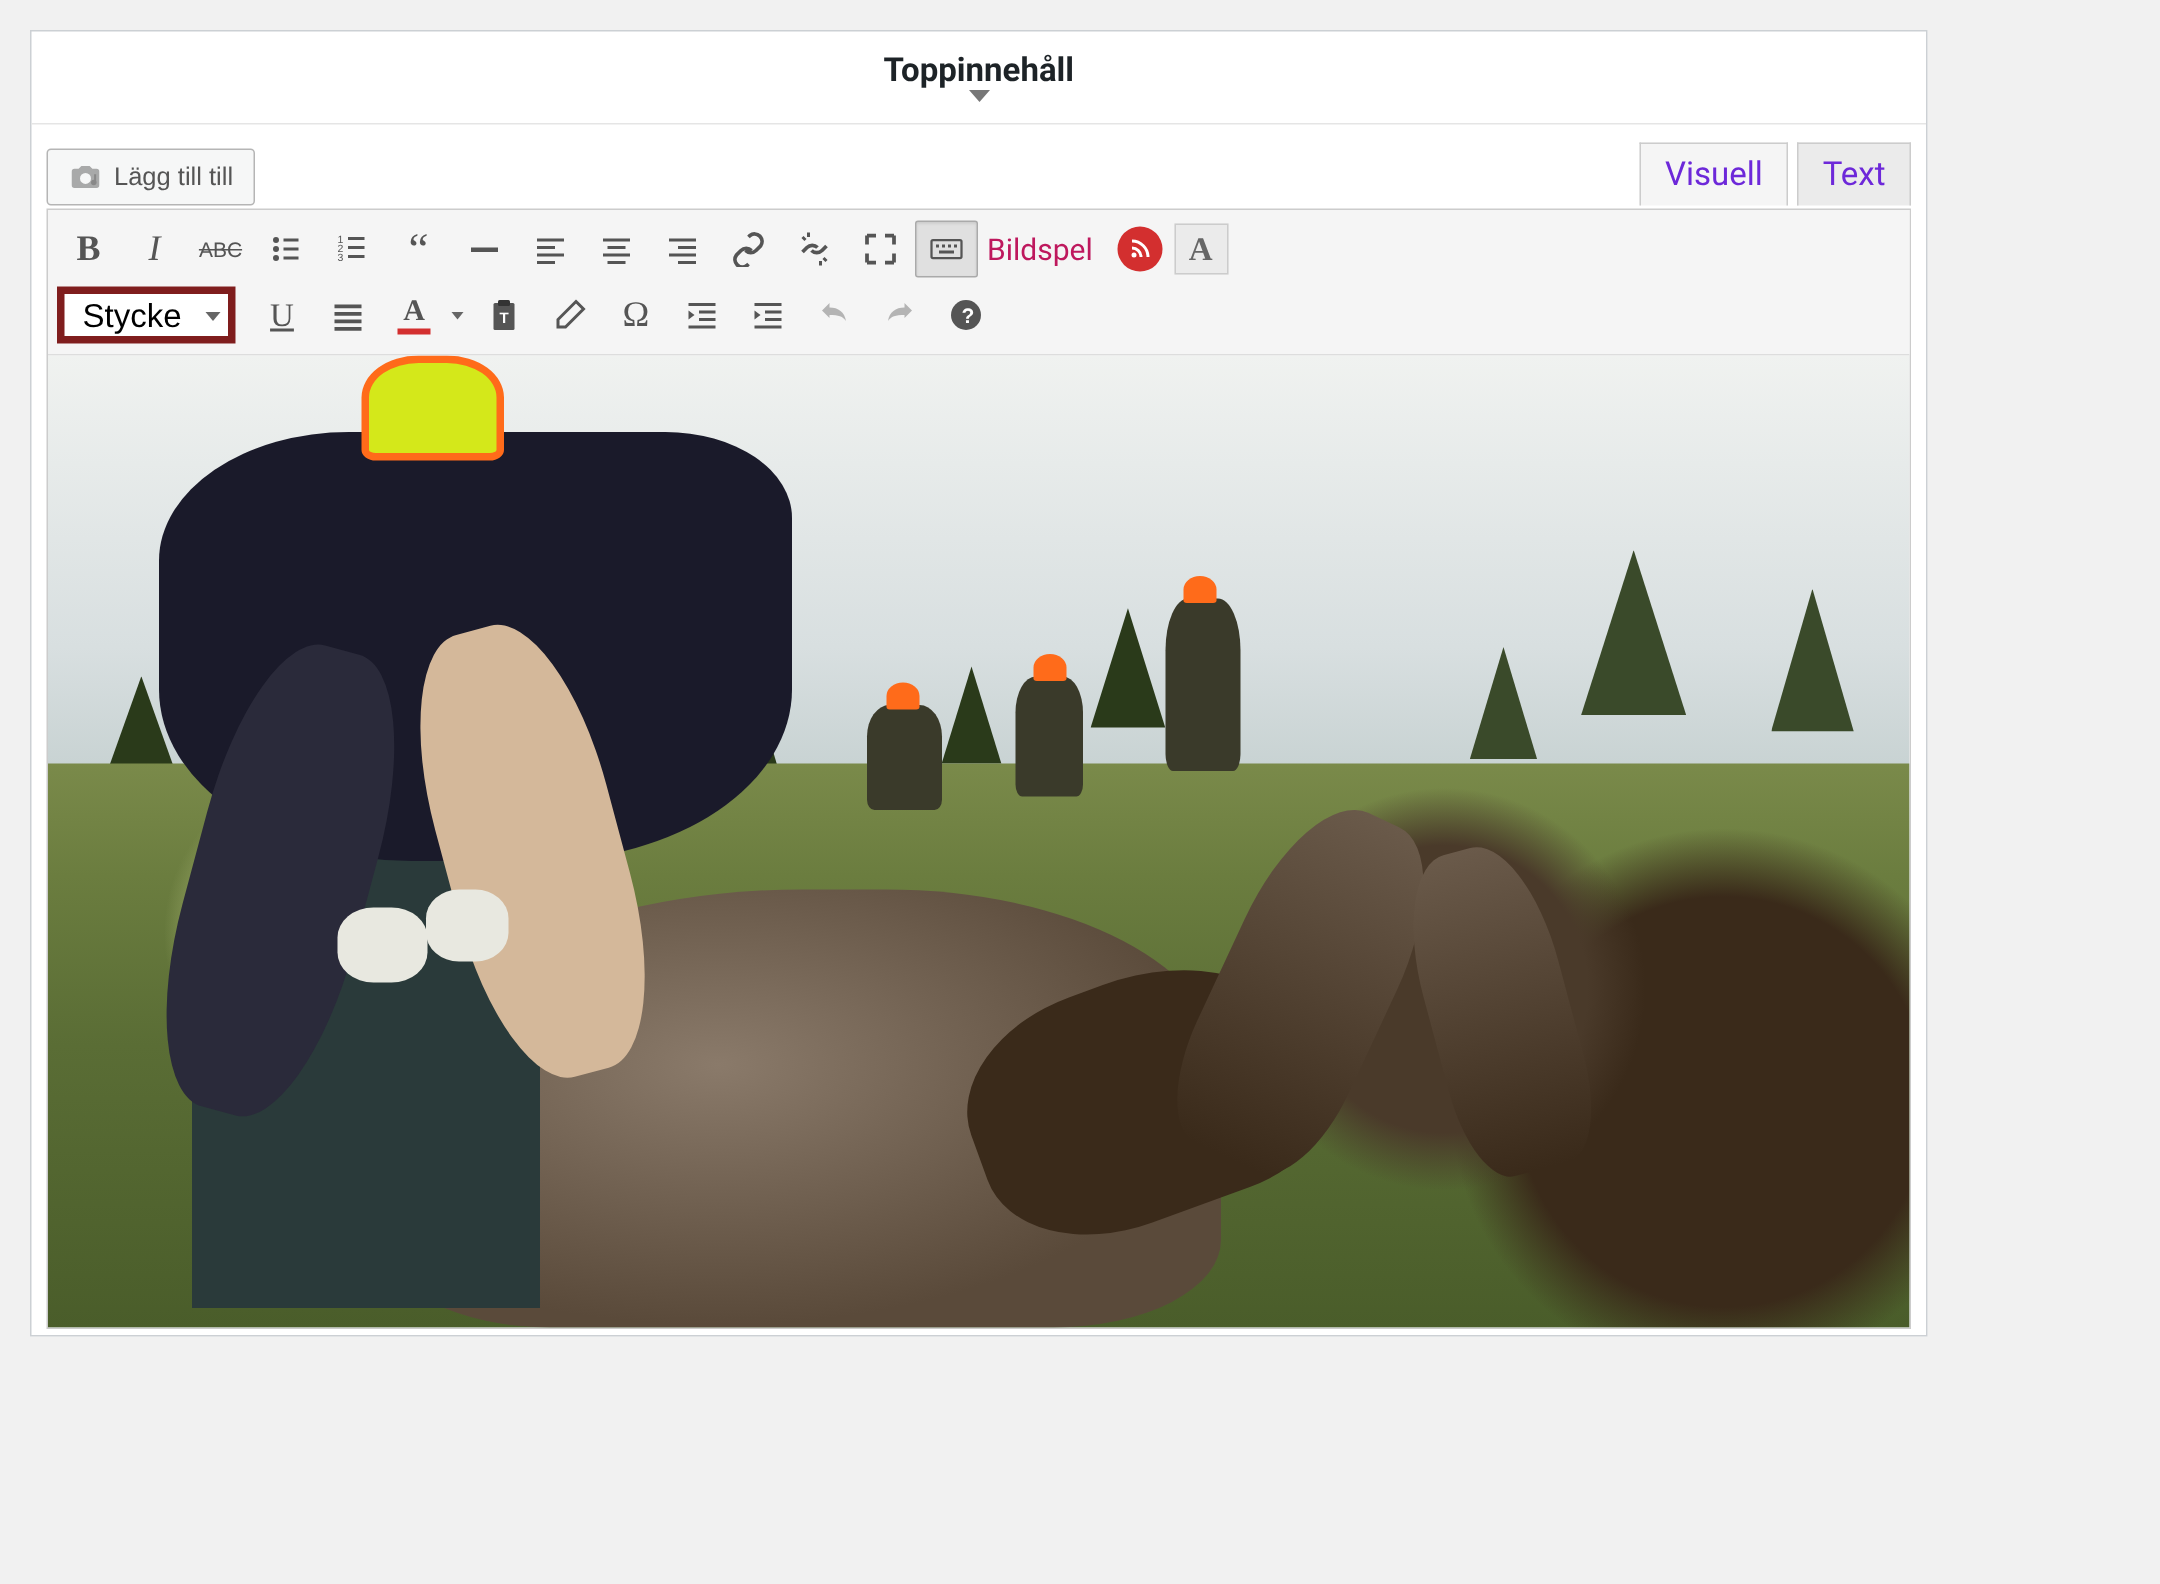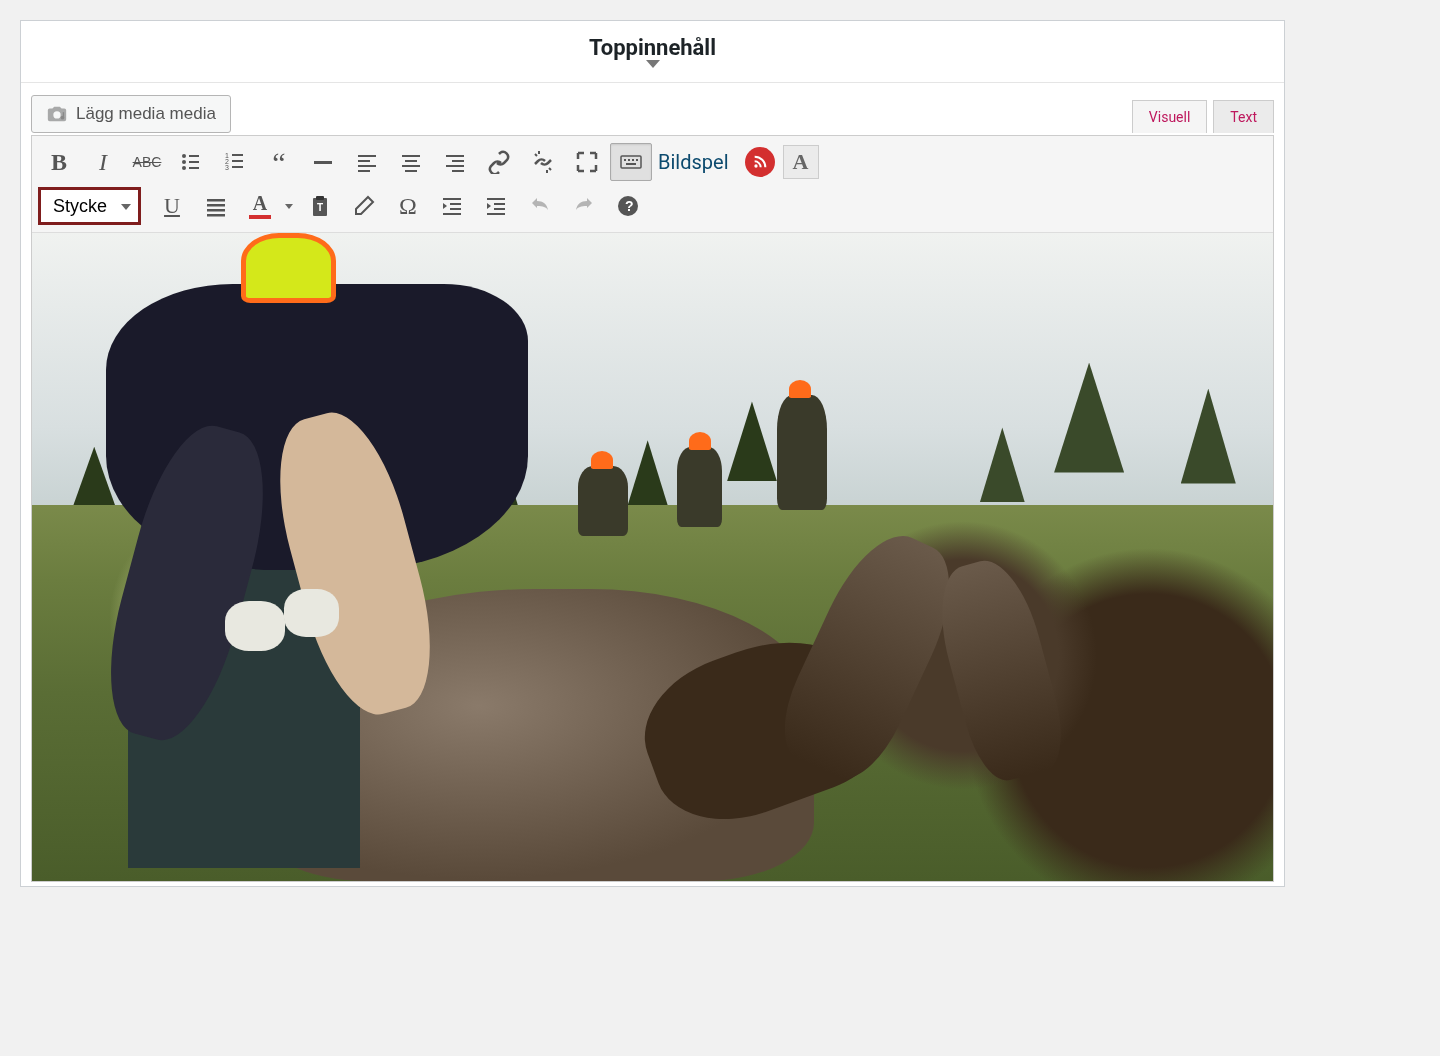--- a/index.html
+++ b/index.html
@@ -10,36 +10,36 @@
 .panel-header h2 { font-size: 22px; font-weight: 700; color: #1d2327; }
 .collapse-toggle { width: 0; height: 0; border-left: 7px solid transparent; border-right: 7px solid transparent; border-top: 8px solid #777; cursor: pointer; }
 
 .panel-body { padding: 12px 10px 4px 10px; }
 
 .media-row { display: flex; justify-content: space-between; align-items: flex-end; }
 .media-btn { display: inline-flex; align-items: center; gap: 8px; padding: 8px 14px; background: #f6f7f7; border: 1px solid #b5b5b5; border-radius: 3px; font-size: 17px; color: #555; cursor: pointer; }
 .media-btn svg { width: 22px; height: 20px; fill: #888; }
 
 .tabs { display: flex; gap: 6px; }
-.tab { padding: 8px 16px; font-size: 14px; color: #be185d; background: #ebebeb; border: 1px solid #ccc; border-bottom: none; cursor: pointer; }
+.tab { padding: 8px 16px; font-size: 22px; color: #6d28d9; background: #ebebeb; border: 1px solid #ccc; border-bottom: none; cursor: pointer; }
 .tab.active { background: #f5f5f5; }
 
 .editor-wrap { border: 1px solid #ccc; margin-top: 2px; }
 .toolbar { background: #f5f5f5; border-bottom: 1px solid #ddd; padding: 4px 6px; }
 .toolbar-row { display: flex; align-items: center; flex-wrap: wrap; gap: 2px; padding: 3px 0; }
 .tb-btn { width: 42px; height: 38px; display: inline-flex; align-items: center; justify-content: center; background: transparent; border: 1px solid transparent; border-radius: 2px; cursor: pointer; color: #555; font-size: 20px; }
 .tb-btn.active { background: #e0e0e0; border-color: #aaa; box-shadow: inset 0 1px 2px rgba(0,0,0,0.1); }
 .tb-btn svg { width: 24px; height: 24px; fill: #555; }
 .tb-btn.disabled { opacity: 0.4; cursor: default; }
-.tb-label { font-size: 20px; color: #0c4a6e; padding: 0 8px 0 4px; }
+.tb-label { font-size: 20px; color: #be185d; padding: 0 8px 0 4px; }
 .tb-rss { width: 30px; height: 30px; background: #d32f2f; border-radius: 50%; display: inline-flex; align-items: center; justify-content: center; margin: 0 6px; }
 .tb-rss svg { width: 16px; height: 16px; fill: #fff; }
 .tb-textcolor-A { background: #ebebeb; border: 1px solid #ccc; width: 36px; height: 34px; display: inline-flex; align-items: center; justify-content: center; font-family: serif; font-size: 22px; font-weight: bold; color: #666; }
 
-.format-select { height: 38px; padding: 0 30px 0 12px; font-size: 18px; background: #fff; border: 3px solid #7f1d1d; appearance: none; position: relative; cursor: pointer; }
+.format-select { height: 38px; padding: 0 30px 0 12px; font-size: 22px; background: #fff; border: 5px solid #7f1d1d; appearance: none; position: relative; cursor: pointer; }
 .format-select-wrap { position: relative; display: inline-block; margin-right: 8px; }
 .format-select-wrap::after { content: ""; position: absolute; right: 10px; top: 50%; margin-top: -2px; border-left: 5px solid transparent; border-right: 5px solid transparent; border-top: 6px solid #666; pointer-events: none; }
 
 .color-btn { width: 42px; height: 38px; display: inline-flex; flex-direction: column; align-items: center; justify-content: center; cursor: pointer; }
 .color-btn .A { font-family: serif; font-size: 20px; font-weight: bold; color: #555; line-height: 1; }
 .color-btn .underline { width: 22px; height: 4px; background: #d32f2f; margin-top: 2px; }
 .color-btn-wrap { display: inline-flex; align-items: center; }
 .color-btn-caret { width: 16px; display: inline-flex; align-items: center; justify-content: center; cursor: pointer; }
 .color-btn-caret::after { content: ""; border-left: 4px solid transparent; border-right: 4px solid transparent; border-top: 5px solid #666; }
 
@@ -99,21 +99,21 @@
 
   <div class="panel-body">
 
     <div class="media-row">
       <button class="media-btn">
         <svg viewBox="0 0 24 20">
             <path d="M4 4h3l2-2h6l2 2h3a2 2 0 012 2v10a2 2 0 01-2 2H4a2 2 0 01-2-2V6a2 2 0 012-2zm8 3a4 4 0 100 8 4 4 0 000-8z" opacity="0.7"></path>
             <circle cx="18" cy="14" r="2"></circle>
             <path d="M19 8v6" stroke="#888" stroke-width="1.5" fill="none"></path>
           </svg>
-        <span>Lägg media media</span>
+        <span>Lägg till till</span>
       </button>
       <div class="tabs">
         <div class="tab active">Visuell</div>
         <div class="tab">Text</div>
       </div>
     </div>
 
     <div class="editor-wrap">
       <div class="toolbar">
 

